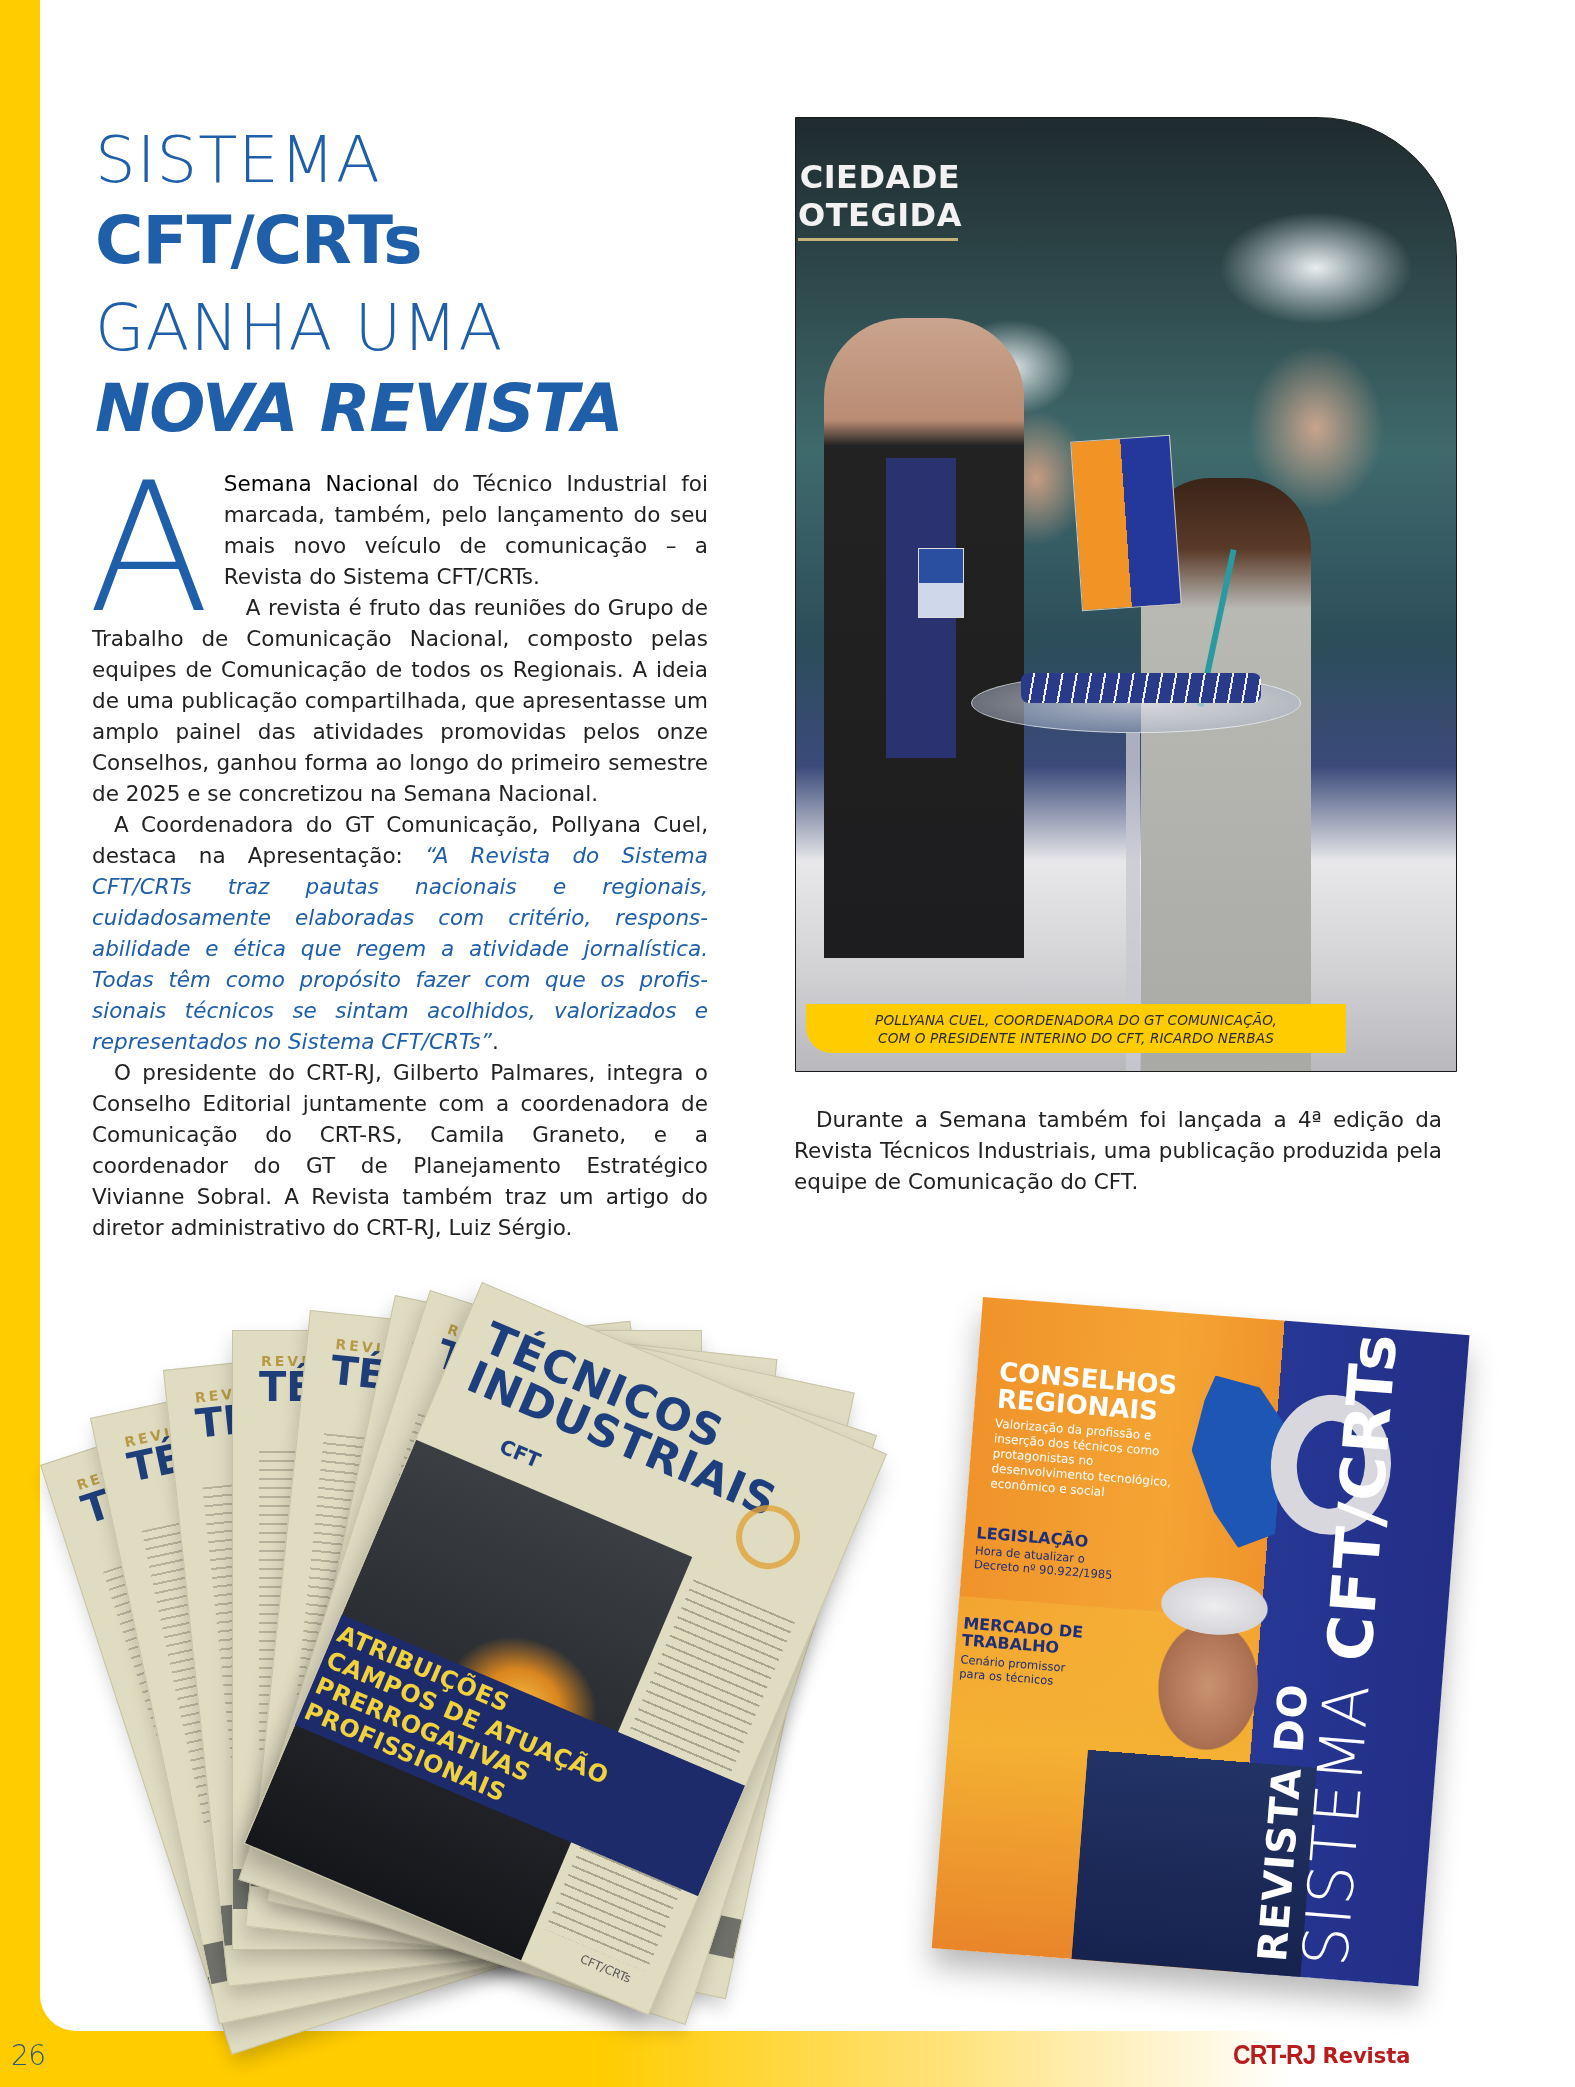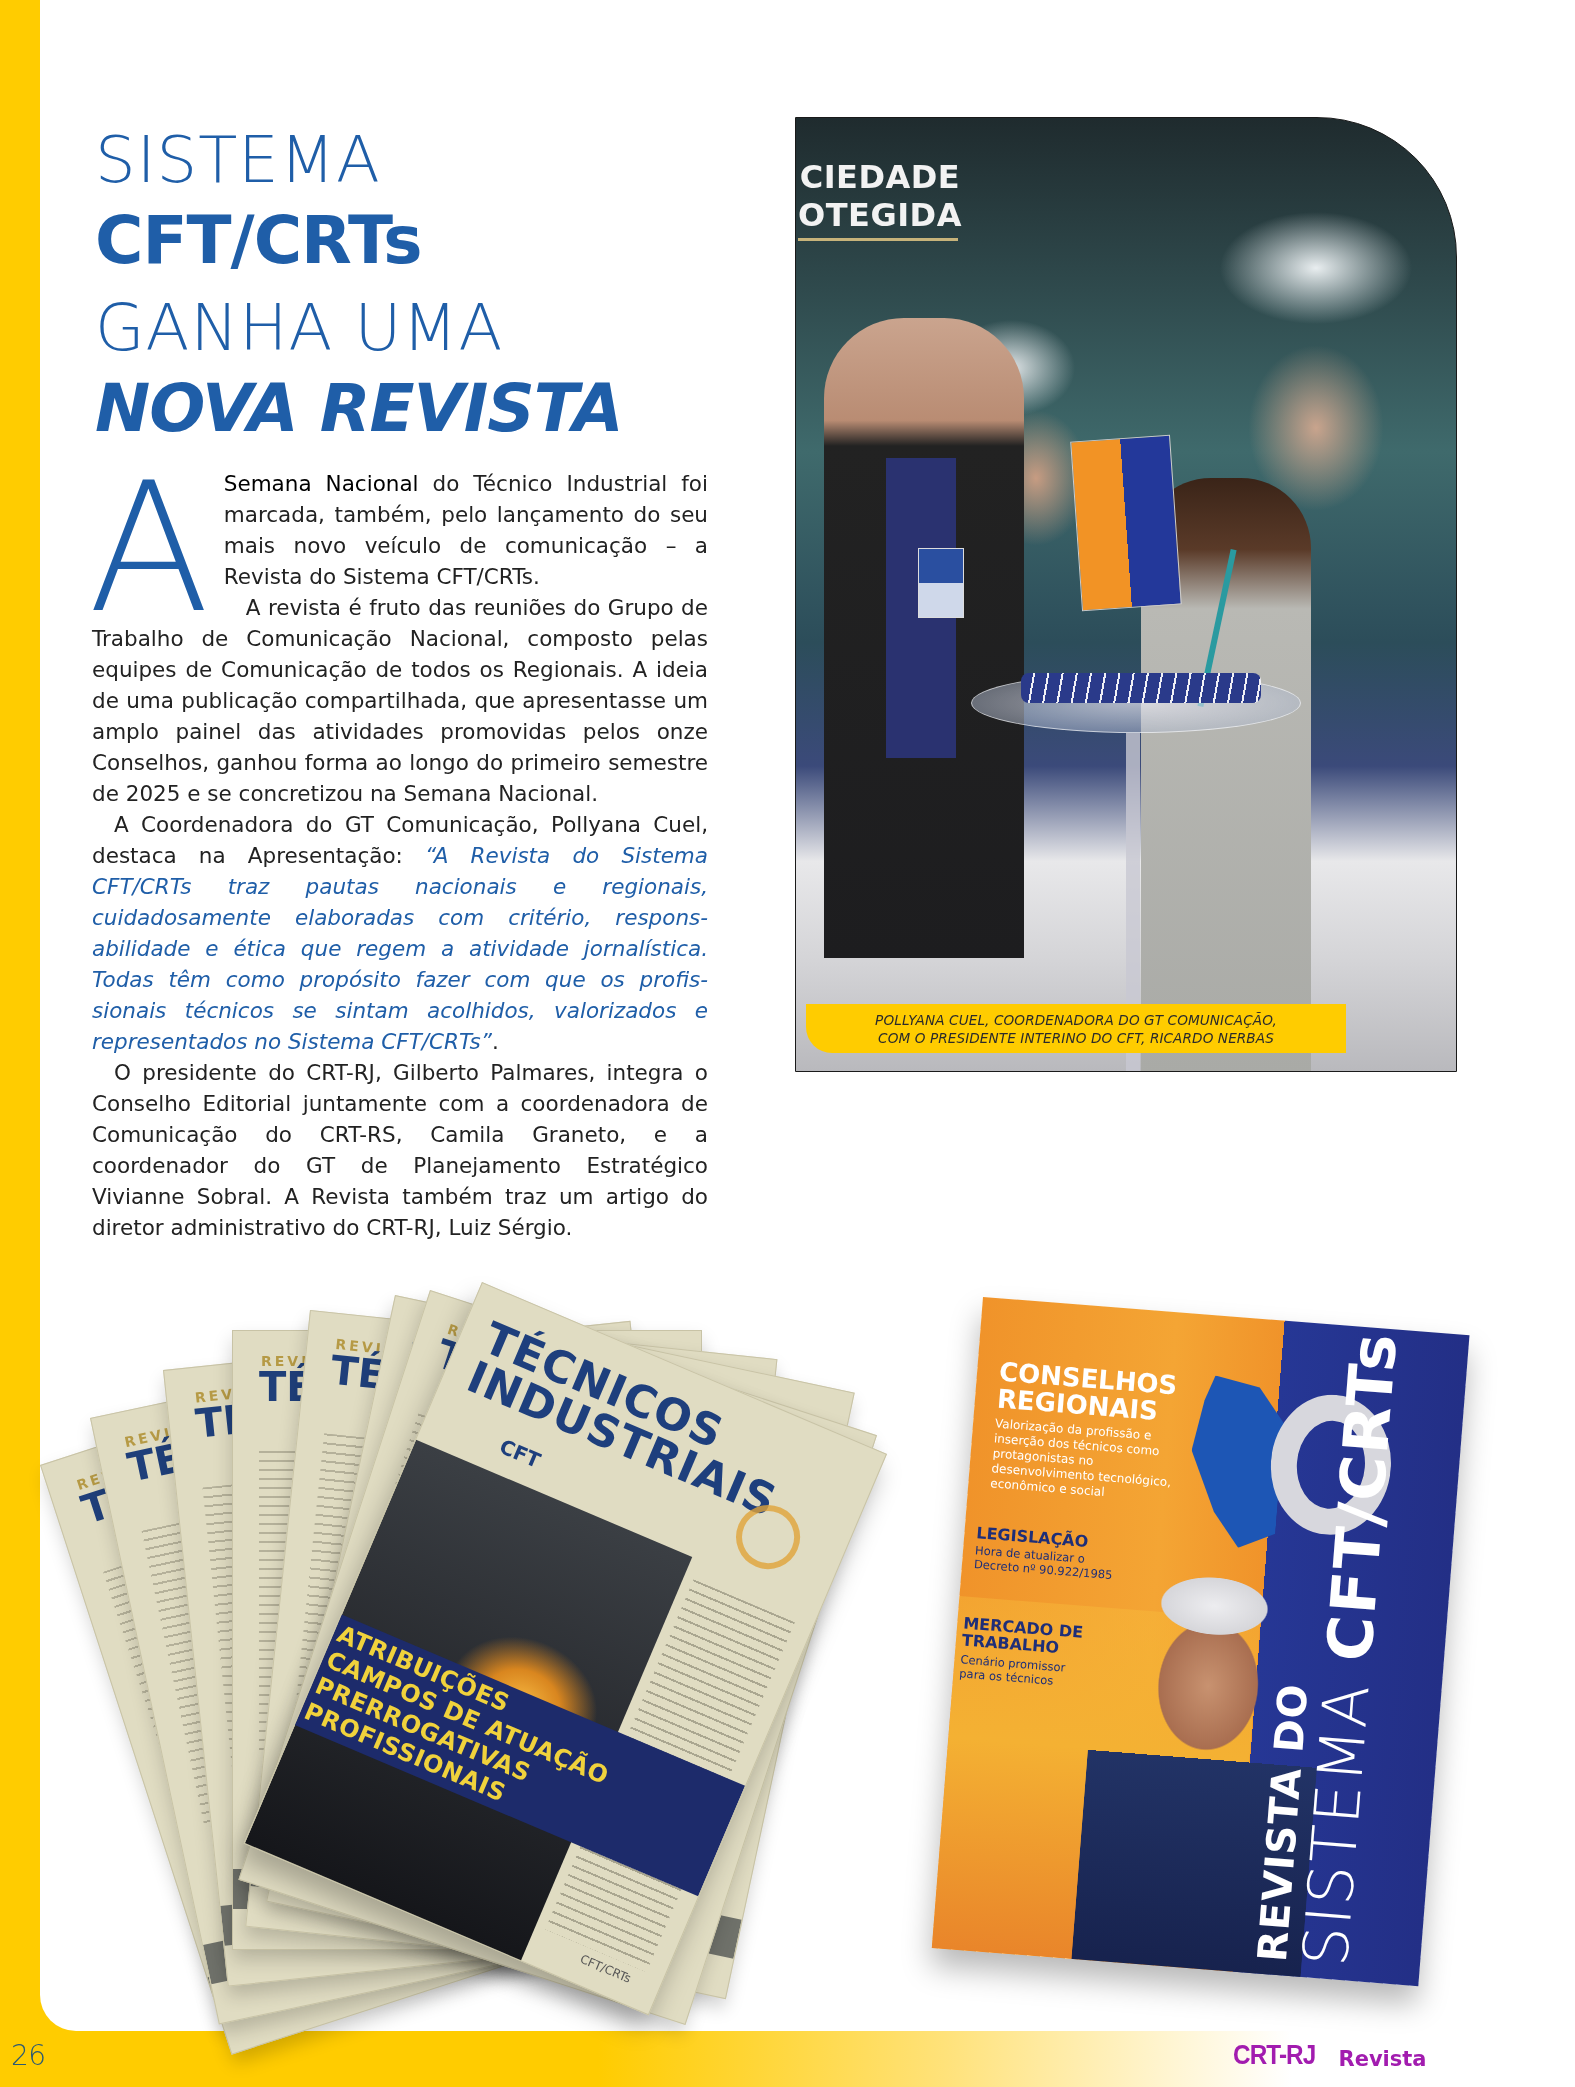--- a/index.html
+++ b/index.html
@@ -5,21 +5,21 @@
   * { box-sizing: border-box; margin: 0; padding: 0; }
   html, body { width: 1575px; height: 2087px; overflow: hidden; background: #ffcc00; }
   body { position: relative; font-family: "Liberation Sans", sans-serif; color: #1d1d1b; }
 
   
   .side-band { position: absolute; left: 0; top: 0; width: 40px; height: 2087px; background: #ffcc00; }
   .page { position: absolute; left: 40px; top: 0; width: 1535px; height: 2031px; background: #ffffff; border-bottom-left-radius: 36px; overflow: hidden; }
   .bottom-band { position: absolute; left: 0; top: 2031px; width: 1575px; height: 56px;
     background: linear-gradient(90deg, #ffcc00 0%, #ffcc00 38%, #ffe27a 60%, #fff6d6 75%, #ffffff 82%, #ffffff 100%); }
   .page-number { position: absolute; left: 11px; top: 2039px; font-size: 28px; color: #2c5a72; font-family: "DejaVu Sans", sans-serif; font-weight: 300; letter-spacing: -0.5px; }
-  .brand { position: absolute; left: 1233px; top: 2040px; display: flex; align-items: flex-end; gap: 22px; color: #a21caf; }
+  .brand { position: absolute; left: 1233px; top: 2040px; display: flex; align-items: center; gap: 6px; color: #b91c1c; }
   .brand .b1 { font-family: "Liberation Sans", sans-serif; font-weight: 700; font-size: 27px; letter-spacing: -1px; transform: scaleX(0.9); transform-origin: left; display:inline-block; }
   .brand .b2 { font-family: "DejaVu Sans", sans-serif; font-weight: 700; font-size: 21px; margin-left: -8px; }
 
   
   .headline { position: absolute; left: 95px; top: 128px; color: #1f5ea8; line-height: 1; }
   .headline .l { display: block; white-space: nowrap; }
   .headline .thin { font-family: "DejaVu Sans", sans-serif; font-weight: 200; font-size: 64px; letter-spacing: 1px; -webkit-text-stroke: 0; }
   .headline .bold { font-family: "DejaVu Sans", sans-serif; font-weight: 900; font-size: 66px; letter-spacing: -1px; }
   .headline .l1 { height: 80px; }
   .headline .l2 { height: 88px; }
@@ -133,20 +133,21 @@
   <div class="table"></div>
   <div class="table-mags"></div>
   <div class="stand"></div>
   <div class="caption">
     <span>POLLYANA CUEL, COORDENADORA DO GT COMUNICAÇÃO,</span>
     <span>COM O PRESIDENTE INTERINO DO CFT, RICARDO NERBAS</span>
   </div>
 </div>
 
 <div class="col col-right">
+  <p>Durante a Semana também foi lançada a 4ª edição da Revista Técnicos Industriais, uma publicação produzida pela equipe de Comunicação do CFT.</p>
 </div>
 
 <div class="fan">
   <div class="fan-sheet" style="left:40px; top:1465px; transform: rotate(-18deg);">
     <span class="rev">REVISTA</span>
     <span class="ti">TÉCNICOS</span>
     <span class="lines"></span>
     <span class="strip">
         <span>PRERR</span>
       </span>

